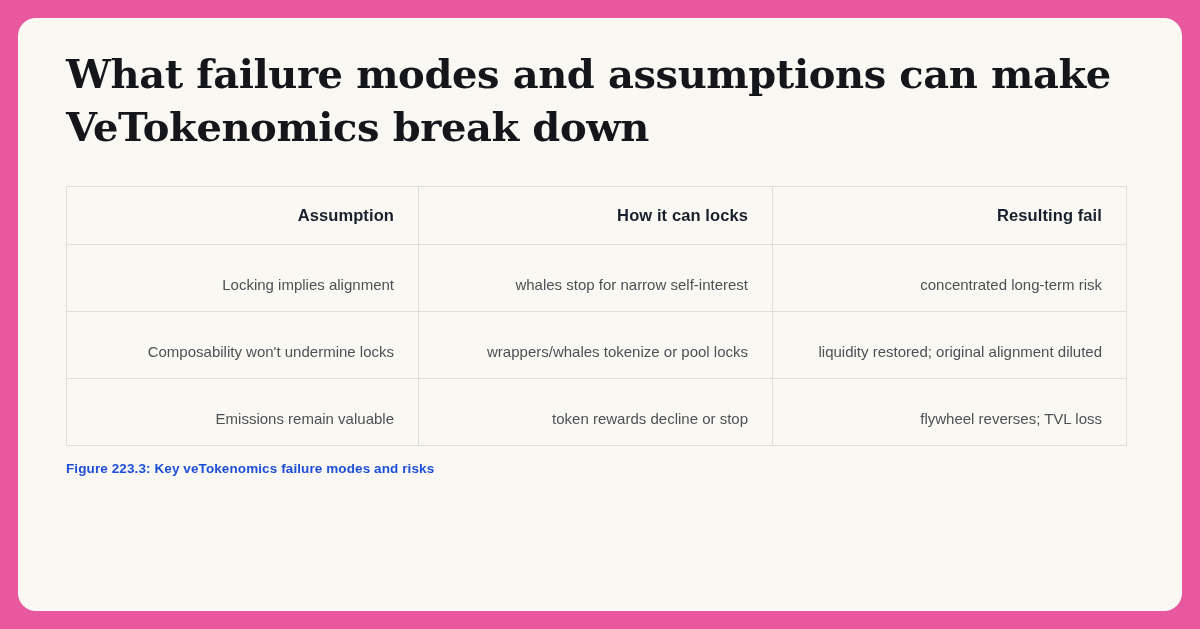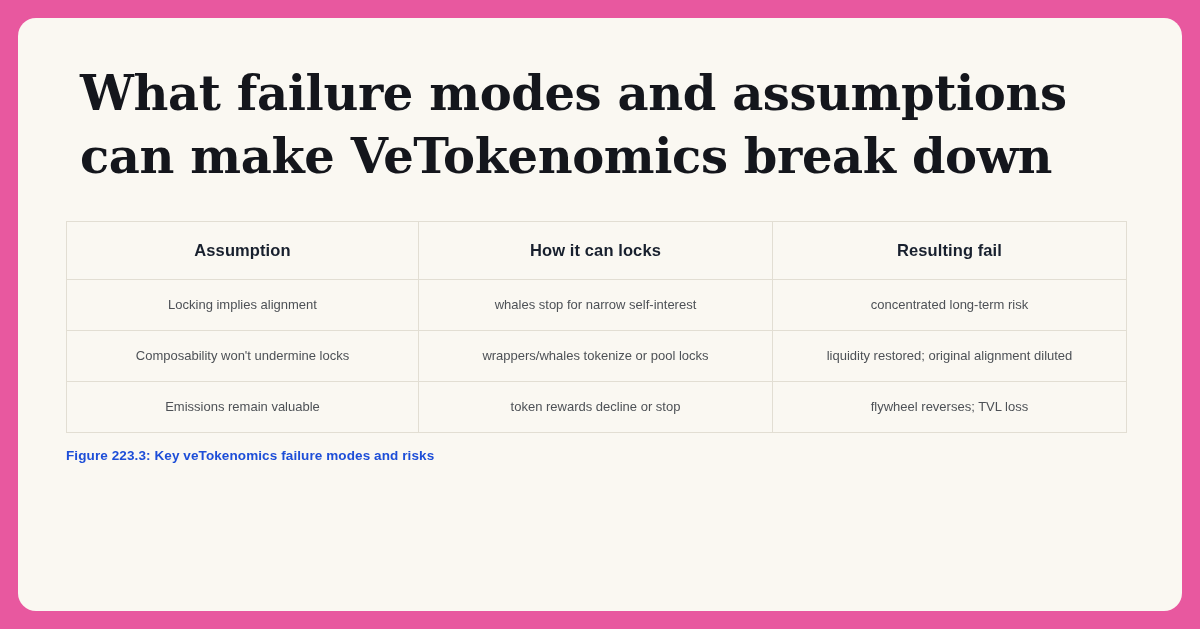--- a/index.html
+++ b/index.html
@@ -20,58 +20,58 @@
     width: 1164px;
     height: 593px;
     background: #faf8f2;
     border-radius: 18px;
     box-sizing: border-box;
     padding: 30px 48px 0 48px;
   }
   .title {
     font-family: "DejaVu Serif", "Liberation Serif", serif;
     font-weight: bold;
-    font-size: 48px;
+    font-size: 40px;
     line-height: 1.32;
     color: #14161c;
     letter-spacing: -0.4px;
-    margin: 14px;
+    margin: 0;
     max-width: 1070px;
   }
   .table-wrap {
     margin-top: 32px;
   }
   table.figure-table {
     border-collapse: collapse;
     width: 1060px;
     table-layout: fixed;
   }
   table.figure-table th,
   table.figure-table td {
     border: 1px solid #e2ded3;
-    text-align: center;
+    text-align: right;
     vertical-align: top;
     padding: 16px 24px;
     box-sizing: border-box;
   }
   table.figure-table th {
     font-family: "Liberation Sans", sans-serif;
     font-weight: bold;
     font-size: 16.5px;
     color: #18202e;
     padding-top: 19px;
     padding-bottom: 19px;
     letter-spacing: 0.1px;
   }
   table.figure-table td {
     font-family: "Liberation Sans", sans-serif;
-    font-size: 13px;
+    font-size: 15px;
     line-height: 1.55;
     color: #4d5156;
-    padding-top: 15px;
+    padding-top: 28px;
     padding-bottom: 15px;
   }
   table.figure-table col.c1 { width: 352px; }
   table.figure-table col.c2 { width: 354px; }
   table.figure-table col.c3 { width: 354px; }
   .caption {
     margin-top: 15px;
     font-family: "Liberation Sans", sans-serif;
     font-weight: bold;
     font-size: 13.5px;

